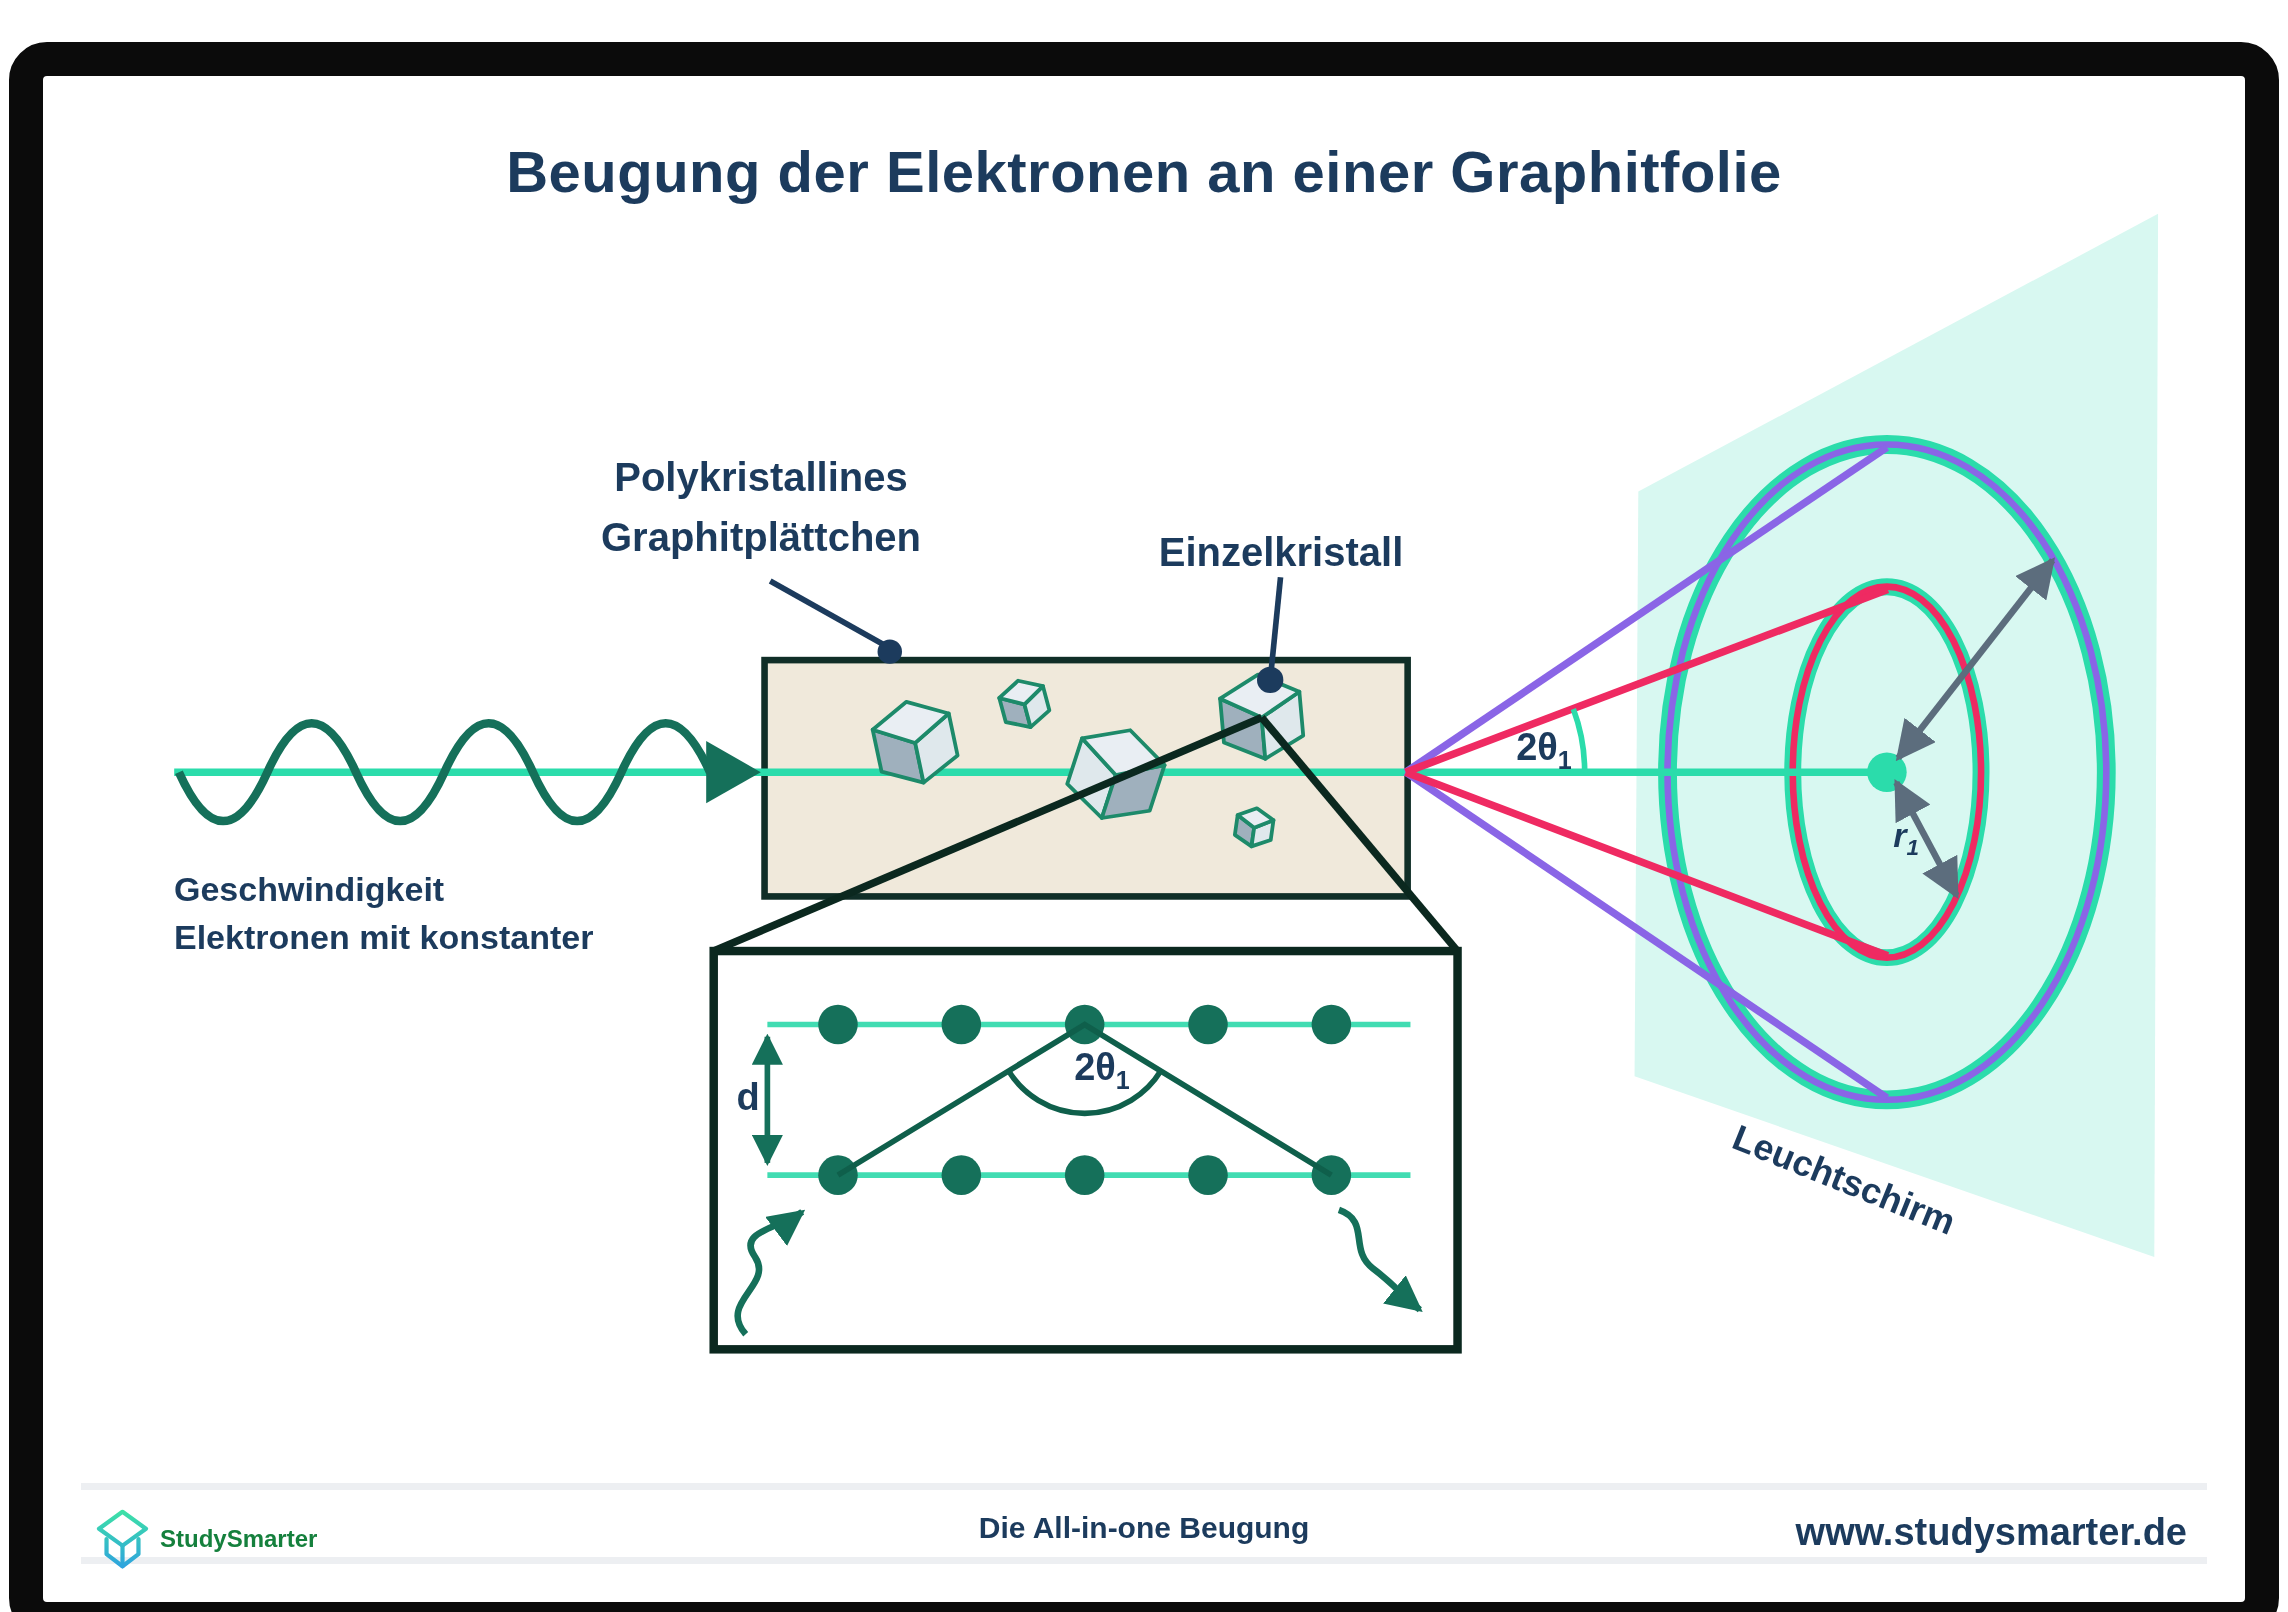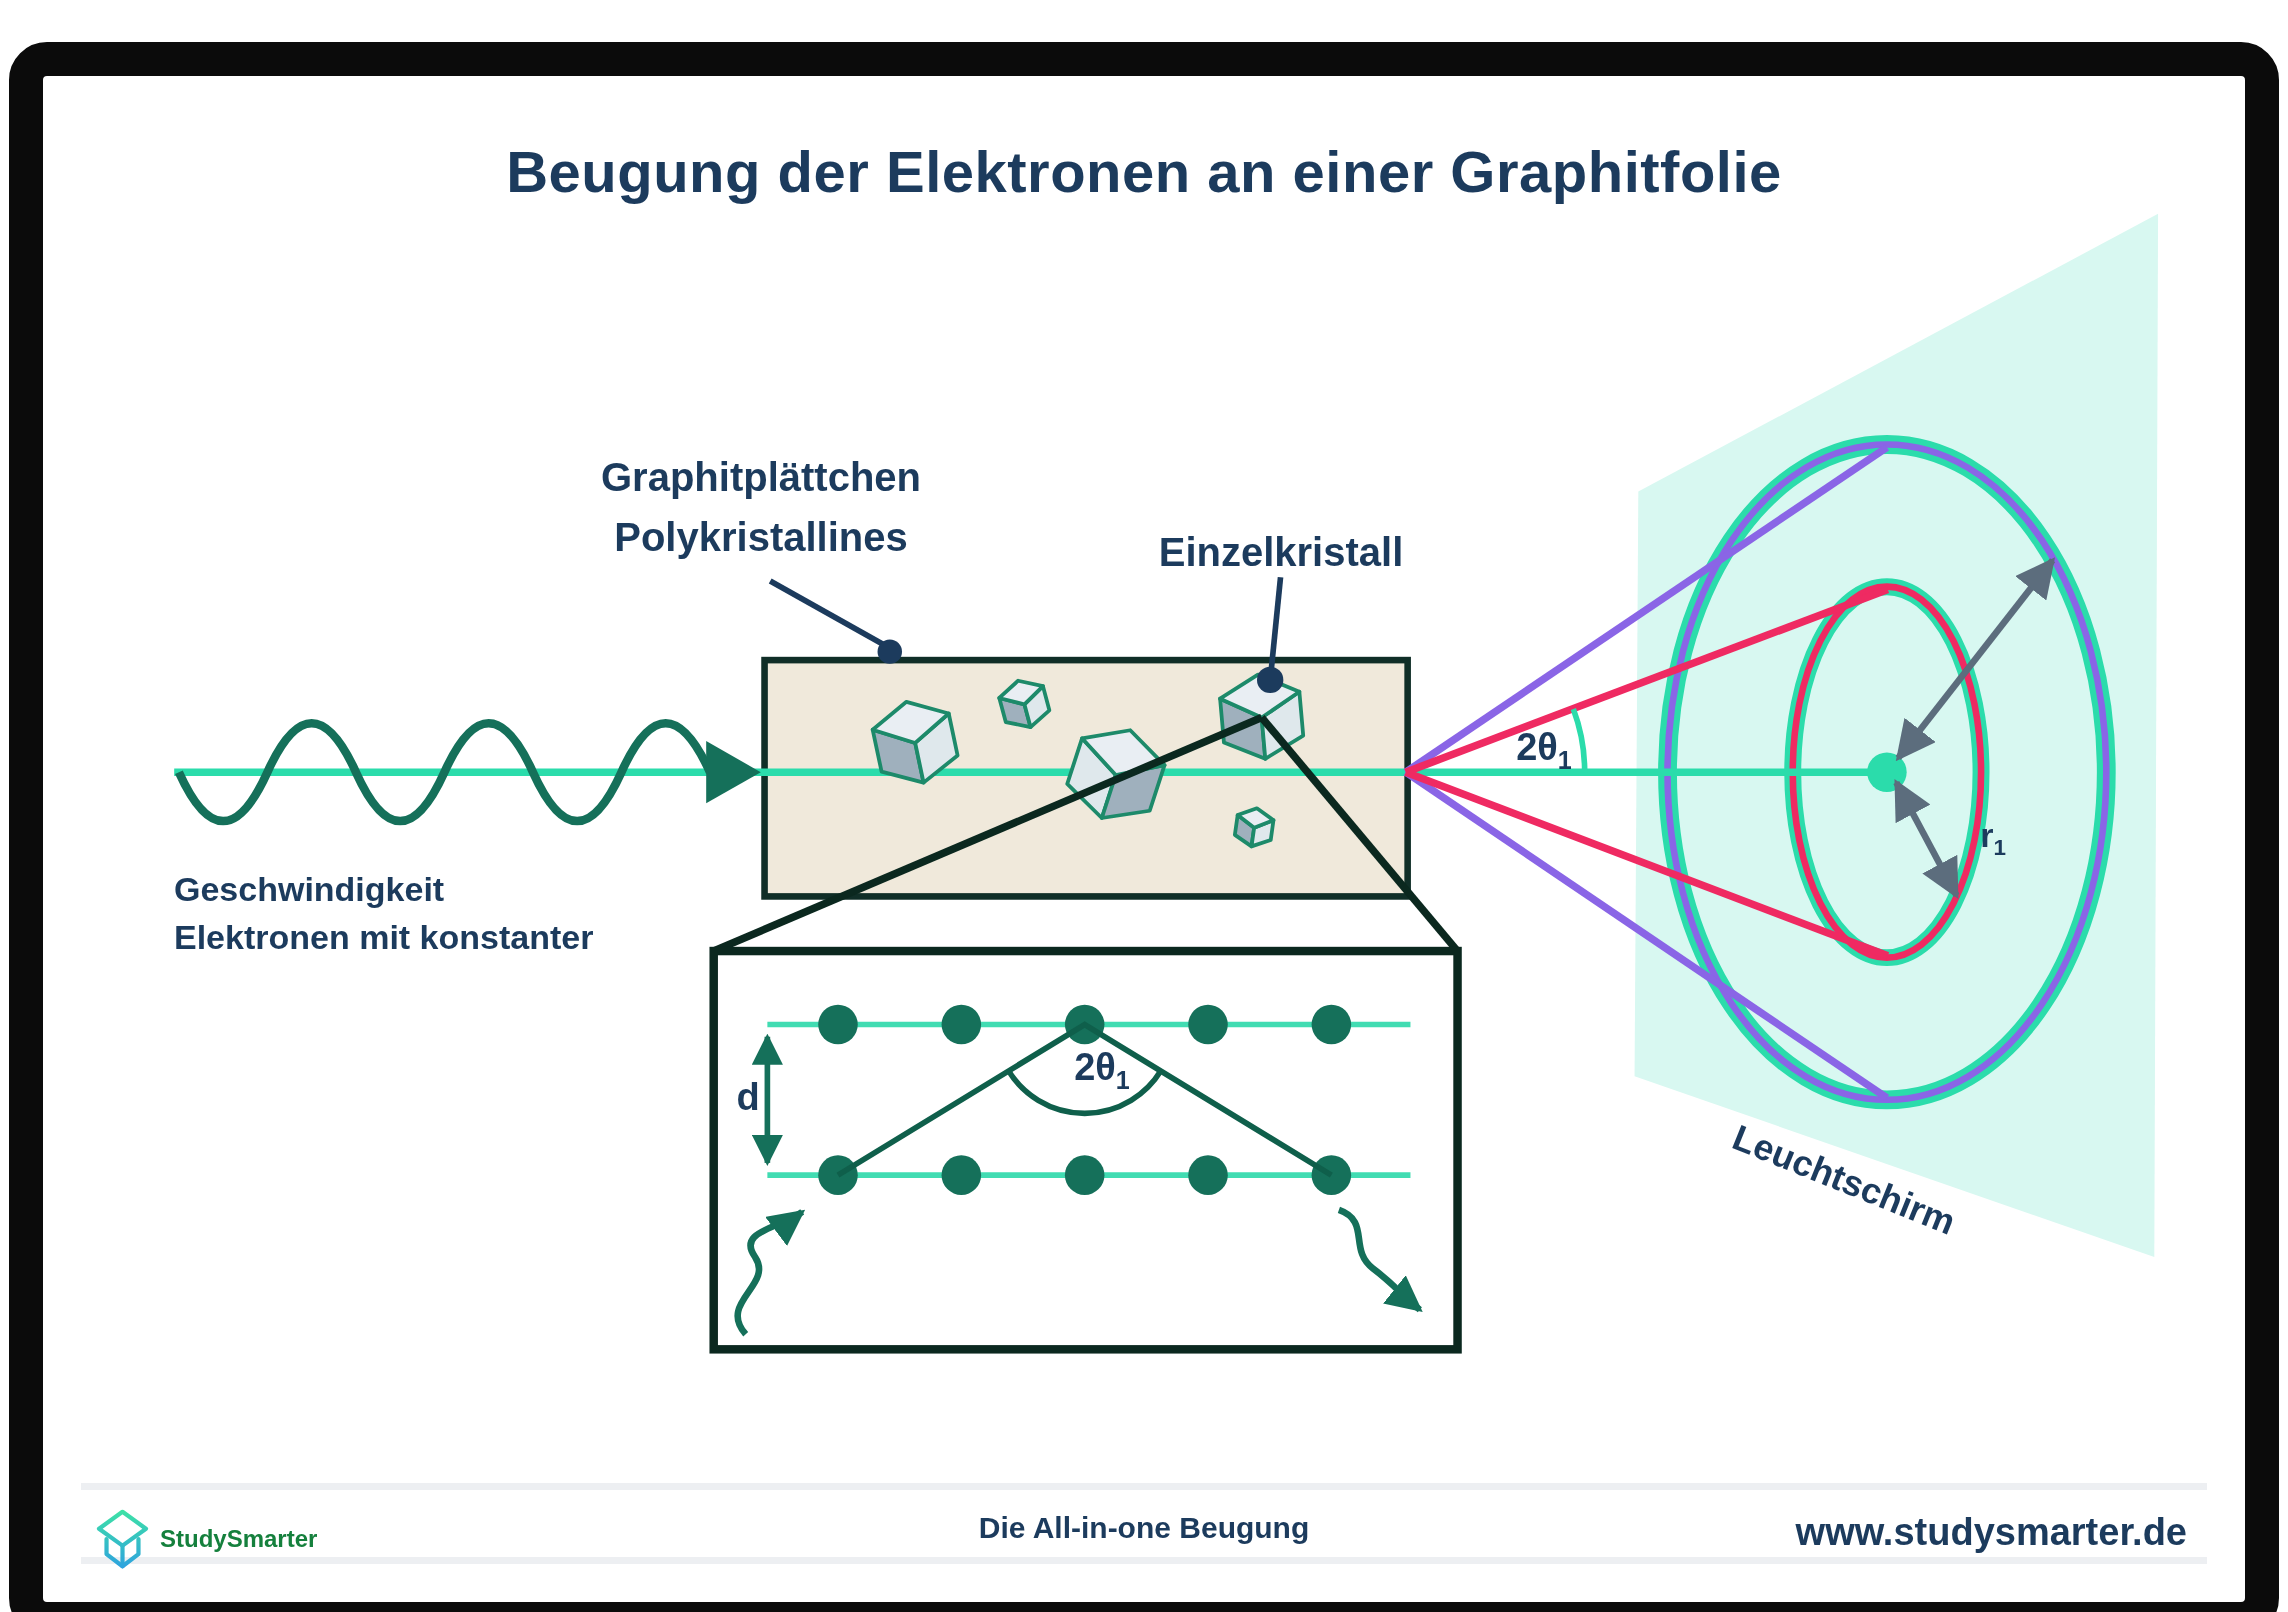--- a/index.html
+++ b/index.html
@@ -8,21 +8,21 @@
   .frame{position:absolute;inset:9.4px;border:34px solid #0b0b0b;border-radius:38px;pointer-events:none;}
   .txt{position:absolute;color:#1c3b5d;font-weight:bold;white-space:nowrap;}
   .center{transform:translateX(-50%);text-align:center;}
   #title{top:105px;left:50%;font-size:58px;letter-spacing:0.5px;}
   #lbl-poly{top:414px;left:761px;font-size:40px;line-height:1.5;}
   #lbl-einzel{top:497px;left:1281px;font-size:40px;}
   #lbl-elektronen{top:832px;left:174px;font-size:34px;line-height:1.42;text-align:left;}
   #lbl-angle-beam{top:693px;left:1544px;font-size:38px;}
   #lbl-angle-inset{top:1013px;left:1102px;font-size:38px;}
   #lbl-d{top:1043px;left:748px;font-size:38px;}
-  #lbl-r1{top:783px;left:1993px;font-size:34px;}
+  #lbl-r1{top:783px;left:1906px;font-size:34px;font-style:italic;}
   #lbl-screen{top:1147px;left:1844px;font-size:36px;transform:translate(-50%,-50%) rotate(22deg);}
   .txt sub{font-size:66%;}
   svg.diagram{position:absolute;left:0;top:0;}
   #footer-sep-top,#footer-sep-bottom{position:absolute;left:81px;width:2126px;height:6.6px;background:#edeff2;}
   #footer-sep-top{top:1450px;} #footer-sep-bottom{top:1524px;}
   #footer-brand{position:absolute;left:160px;top:1492px;color:#15803d;font-size:24px;font-weight:600;}
   #footer-tagline{top:1478px;left:50%;font-size:30px;}
   #footer-url{position:absolute;top:1478px;left:2187px;transform:translateX(-100%);color:#1c3b5d;
               font-size:38px;font-weight:bold;white-space:nowrap;}
   #logo-icon{position:absolute;left:96px;top:1476px;}
@@ -133,22 +133,22 @@
       <line x1="818" y1="582" x2="943" y2="652" stroke-width="6" stroke="#1c3b5d"></line>
       <circle cx="945" cy="657" r="13" fill="#1c3b5d"></circle>
       <line x1="1360" y1="578" x2="1350" y2="678" stroke-width="6" stroke="#1c3b5d"></line>
       <circle cx="1349" cy="687" r="14" fill="#1c3b5d"></circle>
     </g>
   </svg>
 
   <div id="title" class="txt center">Beugung der Elektronen an einer Graphitfolie</div>
 
   <div id="lbl-poly" class="txt center">
+    <div>Polykristallines</div>
     <div>Graphitplättchen</div>
-    <div>Polykristallines</div>
   </div>
 
   <div id="lbl-einzel" class="txt center">Einzelkristall</div>
 
   <div id="lbl-elektronen" class="txt">
     <div>Geschwindigkeit</div>
     <div>Elektronen mit konstanter</div>
   </div>
 
   <div id="lbl-angle-beam" class="txt center">

